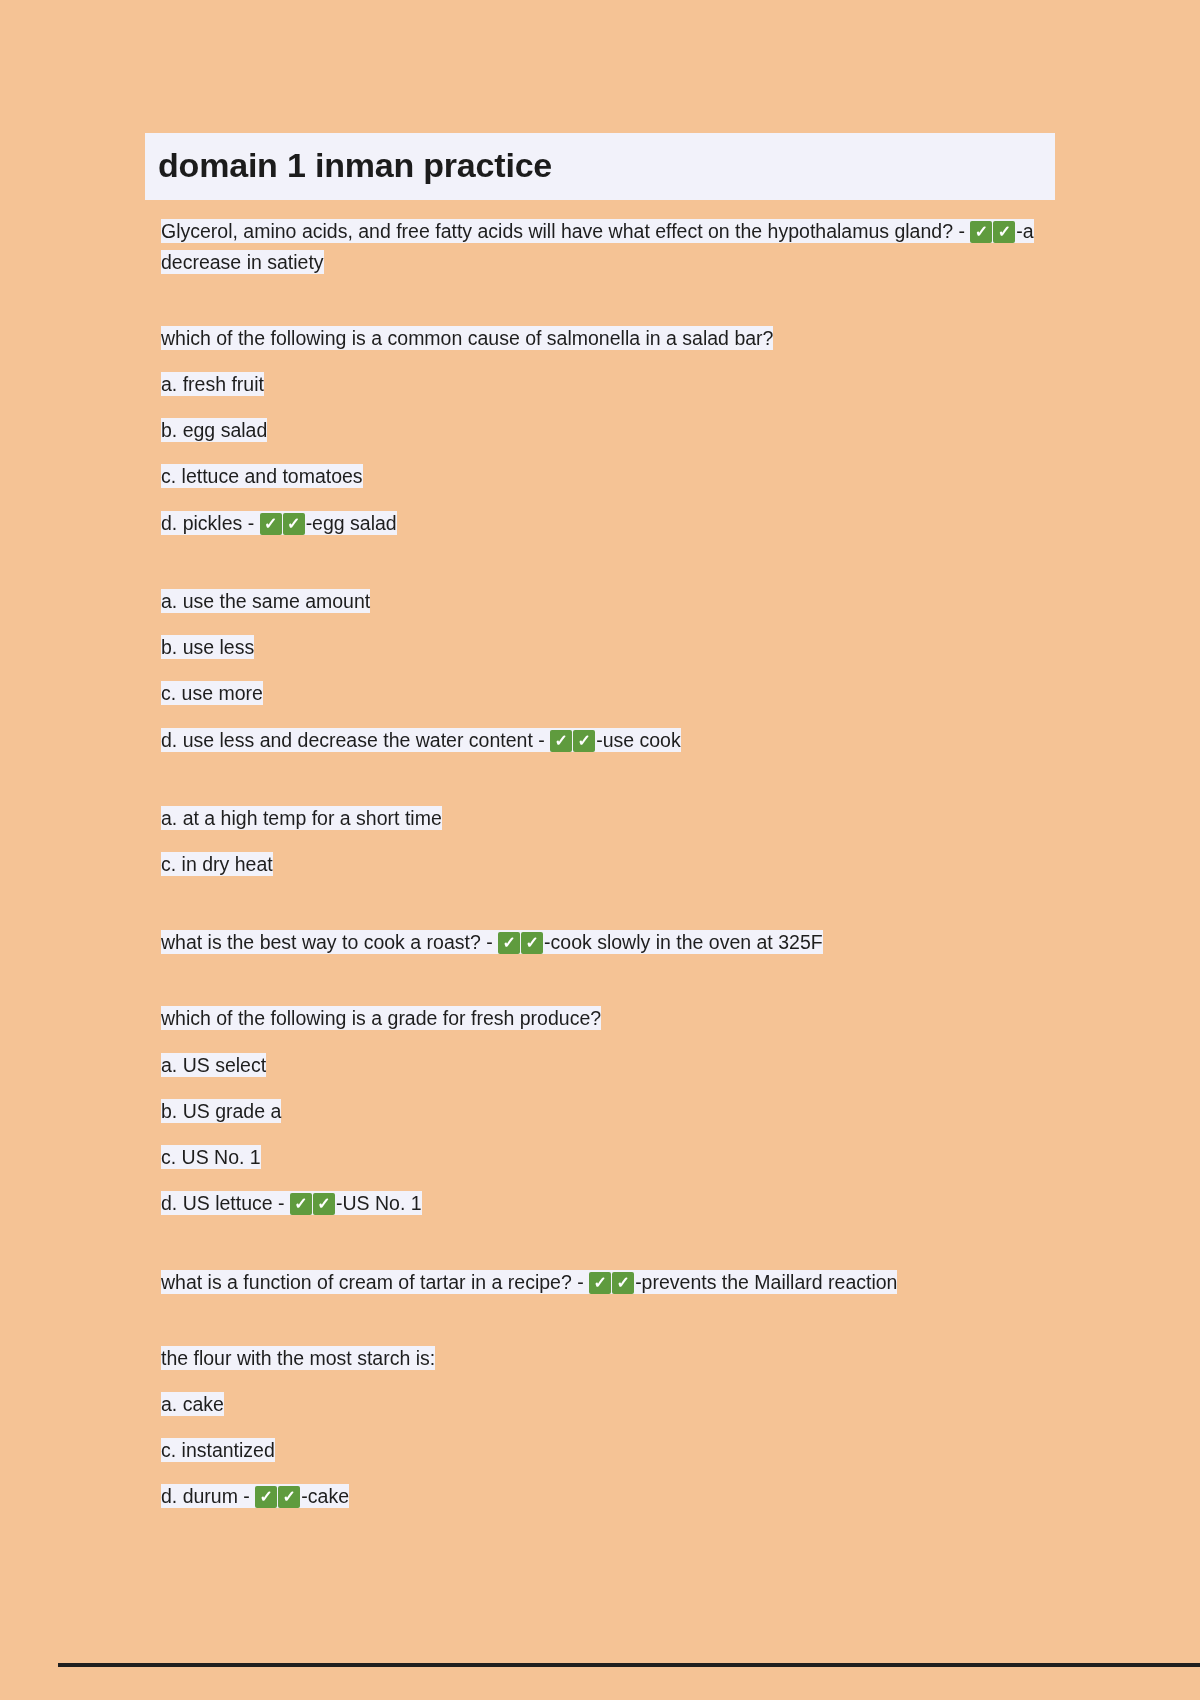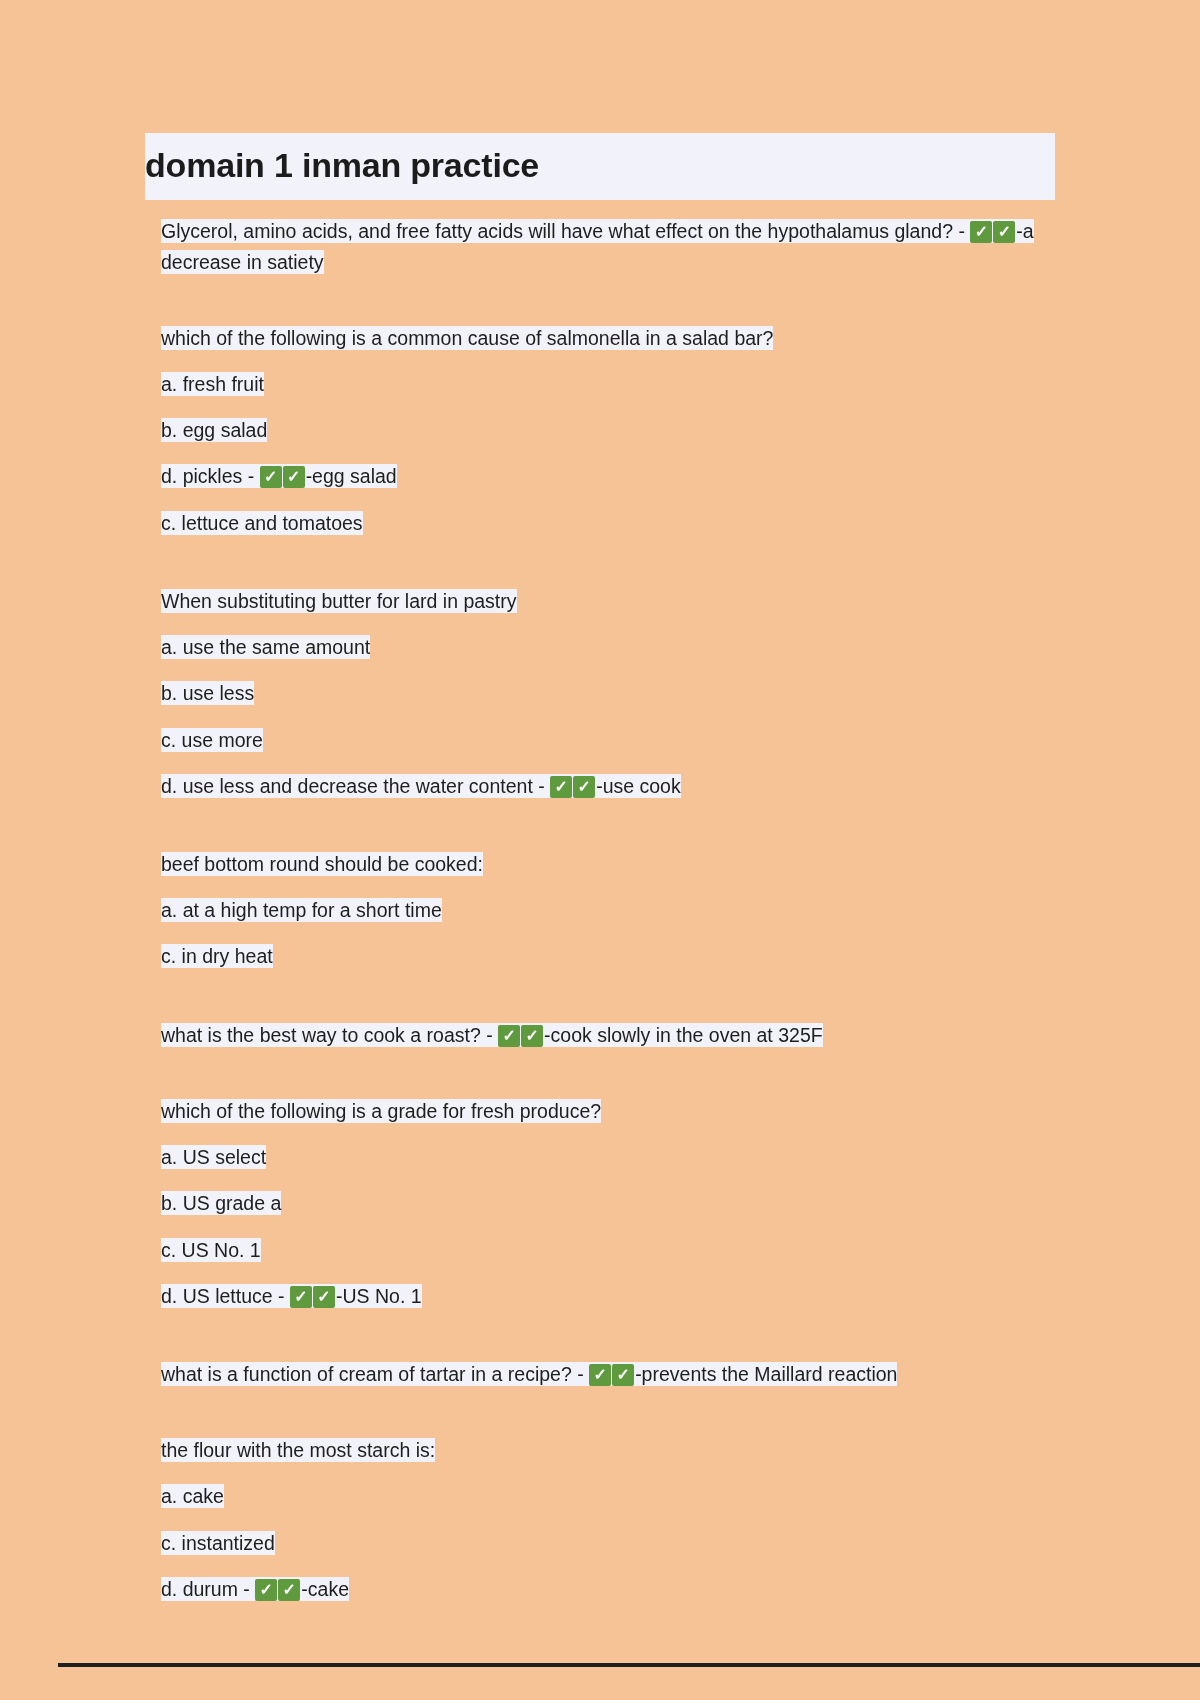--- a/index.html
+++ b/index.html
@@ -29,21 +29,21 @@
     background: #f2f2fa;
     padding: 14px 0 16px 0;
     width: 910px;
     box-sizing: border-box;
   }
   .title {
     font-size: 34px;
     font-weight: bold;
     color: #1c1c1c;
     line-height: 1.1;
-    padding-left: 0;
+    padding-left: 13px;
     letter-spacing: -0.2px;
   }
   .block {
     margin-top: 16px;
   }
   .line {
     font-size: 19.5px;
     color: #1e1e1e;
     line-height: 1.55;
     margin: 16px;
@@ -98,41 +98,39 @@
       <p class="line"><span class="txt"><span>Glycerol, amino acids, and free fatty acids will have what effect on the hypothalamus gland? - </span><span class="checks"><span class="check">✓</span><span class="check">✓</span></span><span>-a decrease in satiety</span></span></p>
     </div>
 
     <div class="gap-md"></div>
 
     <div class="block q-block">
       <p class="line"><span class="txt">which of the following is a common cause of salmonella in a salad bar?</span></p>
       <div class="opts">
         <p class="line"><span class="txt">a. fresh fruit</span></p>
         <p class="line"><span class="txt">b. egg salad</span></p>
+        <p class="line"><span class="txt">c. lettuce and tomatoes</span></p>
         <p class="line"><span class="txt"><span>d. pickles - </span><span class="checks"><span class="check">✓</span><span class="check">✓</span></span><span>-egg salad</span></span></p>
-        <p class="line"><span class="txt">c. lettuce and tomatoes</span></p>
       </div>
     </div>
 
     <div class="gap-md"></div>
 
     <div class="block q-block">
-      <p class="line"><span class="txt">When substituting butter for lard in pastry</span></p>
       <div class="opts">
         <p class="line"><span class="txt">a. use the same amount</span></p>
         <p class="line"><span class="txt">b. use less</span></p>
         <p class="line"><span class="txt">c. use more</span></p>
         <p class="line"><span class="txt"><span>d. use less and decrease the water content - </span><span class="checks"><span class="check">✓</span><span class="check">✓</span></span><span>-use cook</span></span></p>
       </div>
     </div>
 
     <div class="gap-md"></div>
 
     <div class="block q-block">
-      <p class="line"><span class="txt">beef bottom round should be cooked:</span></p>
       <div class="opts">
         <p class="line"><span class="txt">a. at a high temp for a short time</span></p>
         <p class="line"><span class="txt">c. in dry heat</span></p>
       </div>
     </div>
 
     <div class="gap-md"></div>
 
     <div class="block q-block">
       <p class="line"><span class="txt"><span>what is the best way to cook a roast? - </span><span class="checks"><span class="check">✓</span><span class="check">✓</span></span><span>-cook slowly in the oven at 325F</span></span></p>

